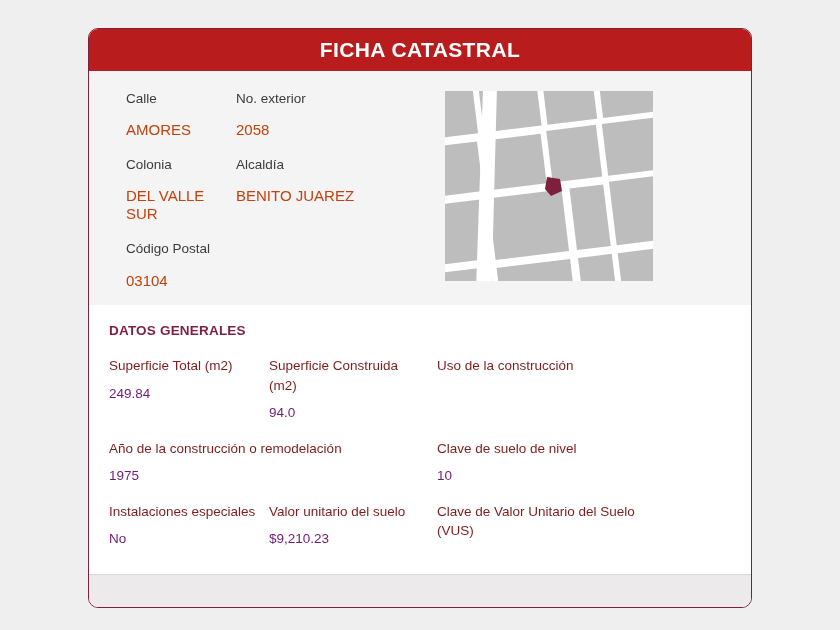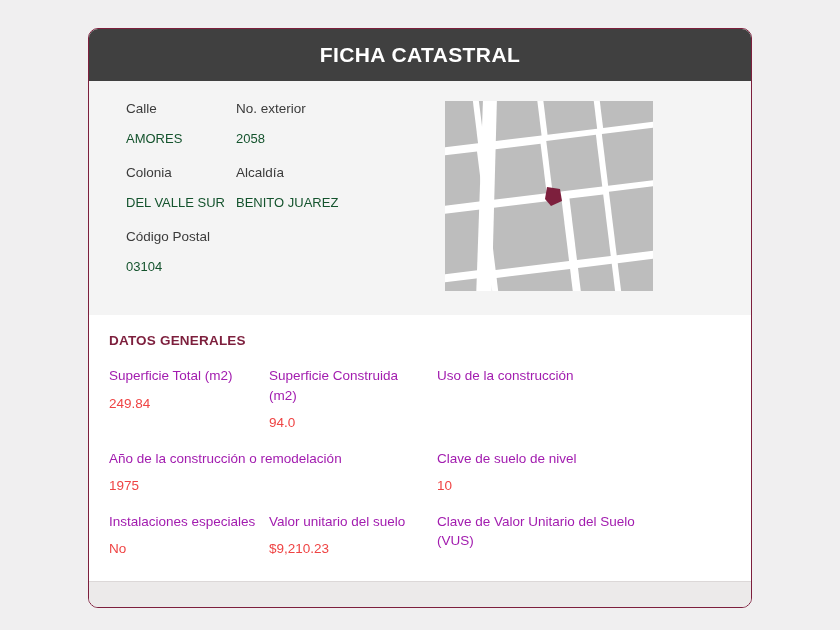--- a/index.html
+++ b/index.html
@@ -23,23 +23,23 @@
     background: #ffffff;
     border: 1px solid #7d1f3d;
     border-radius: 10px;
     box-sizing: border-box;
     overflow: hidden;
     display: flex;
     flex-direction: column;
   }
 
   .card-header {
-    background: #404040;
+    background: #b91c1c;
     color: #ffffff;
-    height: 52px;
+    height: 42px;
     display: flex;
     align-items: center;
     justify-content: center;
     flex: 0 0 auto;
   }
   .card-header .title {
     font-size: 21px;
     font-weight: bold;
     letter-spacing: 0.4px;
   }
@@ -76,22 +76,22 @@
   .addr-col.wide2 {
     width: 150px;
   }
   .addr-label {
     font-size: 13.5px;
     color: #3b3b3b;
     margin-bottom: 14px;
     line-height: 1.2;
   }
   .addr-value {
-    font-size: 13px;
-    color: #14532d;
+    font-size: 15px;
+    color: #c2410c;
     line-height: 1.2;
   }
 
   
   .map-wrap {
     flex: 0 0 auto;
     width: 208px;
     height: 190px;
     margin-left: 6px;
     position: relative;
@@ -124,27 +124,27 @@
     flex: 0 0 auto;
     padding-right: 10px;
     box-sizing: border-box;
   }
   .c1 { width: 160px; }
   .c2 { width: 168px; }
   .c3 { width: 230px; }
   .c-wide { width: 328px; }
   .cell .lbl {
     font-size: 13.5px;
-    color: #a21caf;
+    color: #7f1d1d;
     line-height: 1.45;
     margin-bottom: 8px;
   }
   .cell .val {
     font-size: 13.5px;
-    color: #ef4444;
+    color: #701a75;
     line-height: 1.45;
   }
 
   
   .footer {
     background: #eceaea;
     border-top: 1px solid #dcd8d8;
     flex: 0 0 auto;
     padding: 16px 20px 16px 20px;
     box-sizing: border-box;

